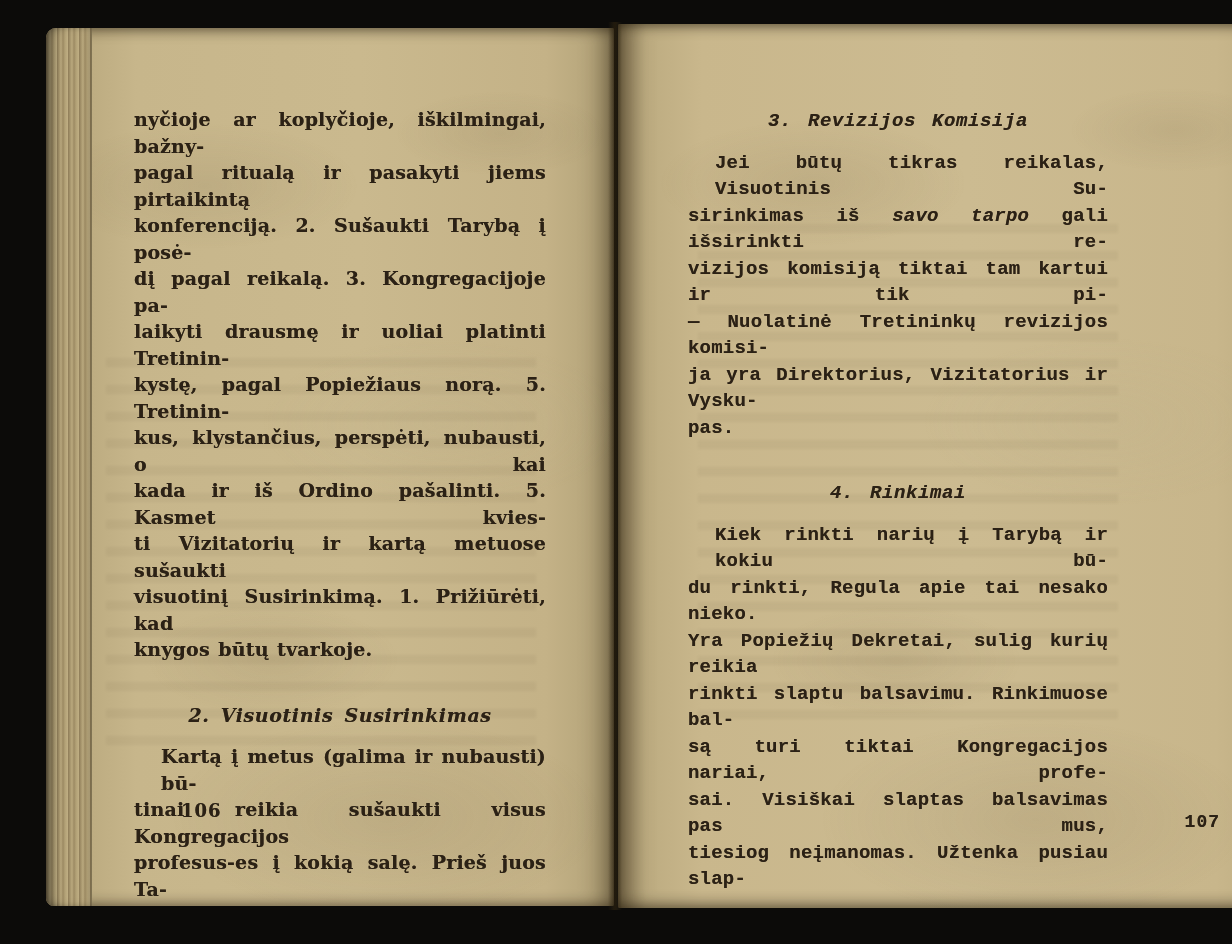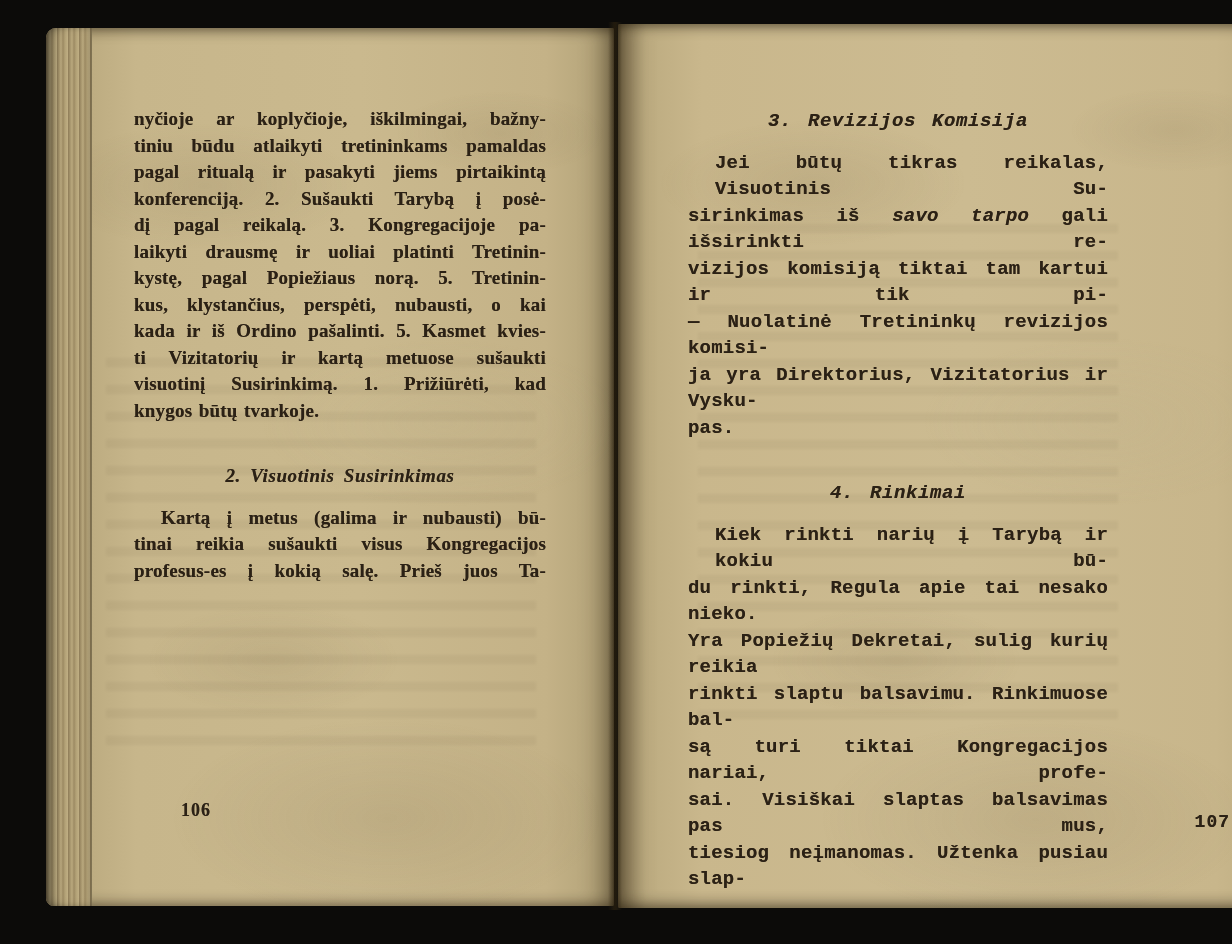--- a/index.html
+++ b/index.html
@@ -23,21 +23,20 @@
   }
   .page-left {
     left: 46px; top: 28px;
     width: 568px; height: 878px;
     border-radius: 10px 2px 2px 8px;
     background: linear-gradient(90deg, #a3926b 0%, #bcab80 7%, #c7b68b 16%, #cab98e 55%, #c4b287 88%, #b0a076 100%);
     box-shadow:
       inset -20px 0 26px -14px rgba(38,28,12,.65),
       inset 0 10px 12px -8px rgba(30,22,10,.55),
       inset 0 -10px 12px -8px rgba(30,22,10,.45);
-    font-family: Liberation Serif, serif;
   }
   .page-right {
     left: 618px; top: 24px;
     width: 696px; height: 884px;
     border-radius: 2px 16px 24px 2px;
     background: linear-gradient(90deg, #9f8e68 0%, #bdac81 4%, #c9b78c 12%, #ccbb91 50%, #c8b68b 86%, #baa97e 97%, #ab9a71 100%);
     box-shadow:
       inset 22px 0 28px -16px rgba(38,28,12,.7),
       inset -8px 0 14px -8px rgba(38,28,12,.4),
       inset 0 10px 12px -8px rgba(30,22,10,.55),
@@ -126,34 +125,33 @@
 
   .page-num {
     position: absolute;
     z-index: 2;
     font-size: 18px;
     font-weight: 700;
     letter-spacing: 1px;
     text-shadow: 0 0 .5px rgba(43,33,21,.65);
   }
   .num-left  { left: 88px;  top: 772px; margin-left: 47px; }
-  .num-right { right: 84px; top: 788px; }
+  .num-right { right: 94px; top: 788px; }
 </style>
 </head>
 <body>
 
 <div class="scene">
 
   <div class="page page-left">
     <div class="fore-edge"></div>
     <div class="ghost ghost-left"></div>
     <div class="text-col">
         <div class="para">
           <div class="line">nyčioje ar koplyčioje, iškilmingai, bažny-</div>
-          <div class="line">tiniu būdu atlaikyti tretininkams pamaldas</div>
           <div class="line">pagal ritualą ir pasakyti jiems pirtaikintą</div>
           <div class="line">konferenciją.  2. Sušaukti Tarybą į posė-</div>
           <div class="line">dį pagal reikalą.  3.  Kongregacijoje pa-</div>
           <div class="line">laikyti drausmę ir uoliai platinti Tretinin-</div>
           <div class="line">kystę, pagal Popiežiaus norą. 5. Tretinin-</div>
           <div class="line">kus, klystančius, perspėti, nubausti, o kai</div>
           <div class="line">kada ir iš Ordino pašalinti. 5. Kasmet kvies-</div>
           <div class="line">ti Vizitatorių  ir kartą metuose  sušaukti</div>
           <div class="line">visuotinį Susirinkimą.  1. Prižiūrėti, kad</div>
           <div class="line last">knygos būtų tvarkoje.</div>

